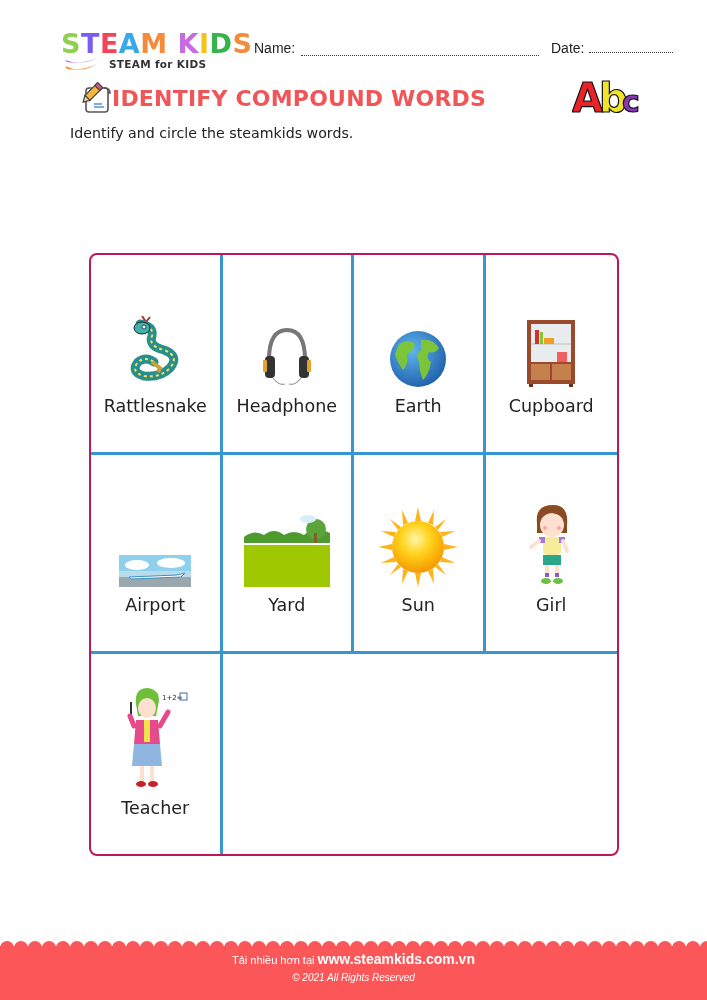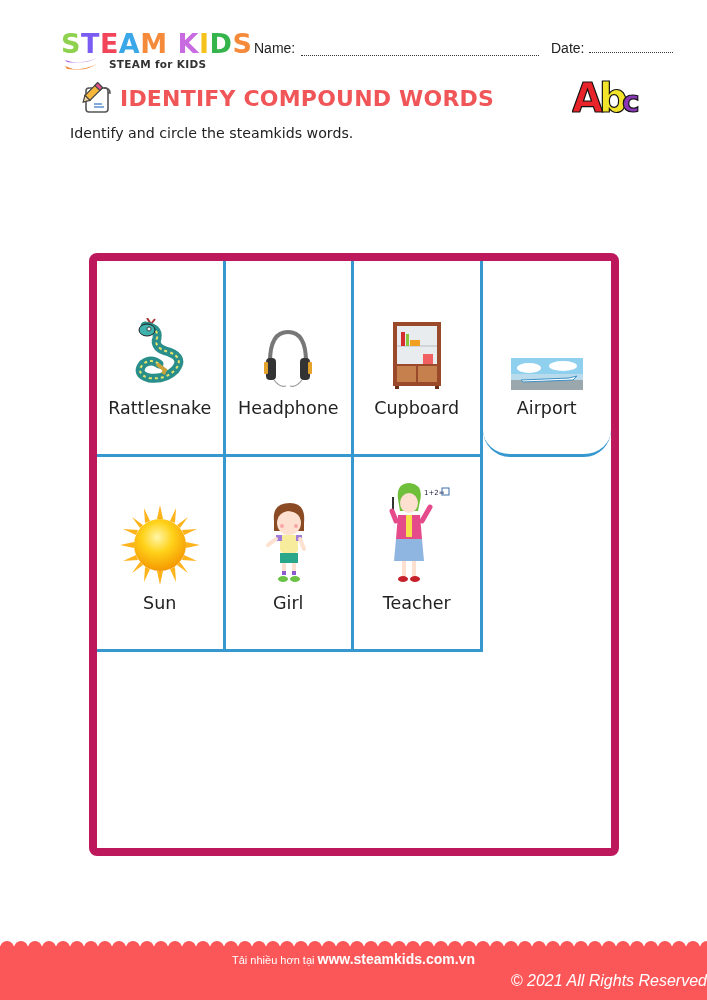--- a/index.html
+++ b/index.html
@@ -12,39 +12,39 @@
   .logo-main span { display: inline-block; }
   .logo-swoosh { position: absolute; left: 2px; top: 26px; width: 36px; height: 18px; }
   .logo-sub { position: absolute; left: 48px; top: 28px; font-size: 10.5px; font-weight: bold; color: #333; letter-spacing: 0.3px; white-space: nowrap; }
 
   .name-field { position: absolute; left: 254px; top: 40px; font-family: "Liberation Sans", sans-serif; font-size: 14px; color: #222; display: flex; align-items: flex-end; }
   .name-line { display: inline-block; width: 238px; border-bottom: 1px dotted #333; margin-left: 6px; height: 12px; }
   .date-field { position: absolute; left: 551px; top: 40px; font-family: Liberation Sans, sans-serif; font-size: 14px; color: #222; display: flex; align-items: baseline; }
   .date-line { display: inline-block; width: 84px; border-bottom: 1px dotted #333; margin-left: 5px; height: 12px; }
 
   .title-icon { position: absolute; left: 80px; top: 82px; width: 34px; height: 34px; }
-  .title { position: absolute; left: 120px; top: 86px; font-family: "DejaVu Sans", sans-serif; font-weight: bold; font-size: 22px; color: #f05558; letter-spacing: 0.2px; white-space: nowrap; }
+  .title { position: absolute; left: 112px; top: 86px; font-family: "DejaVu Sans", sans-serif; font-weight: bold; font-size: 22px; color: #f05558; letter-spacing: 0.2px; white-space: nowrap; }
   .abc-icon { position: absolute; left: 572px; top: 70px; width: 70px; height: 48px; }
 
   .instructions { position: absolute; left: 70px; top: 123px; width: 560px; font-family: "DejaVu Sans", sans-serif; font-size: 14.2px; line-height: 21px; color: #222; }
 
   
-  .grid { position: absolute; left: 89px; top: 253px; width: 530px; height: 603px; border: 8px solid #be185d; border-radius: 8px; display: grid; grid-template-columns: repeat(4, 1fr); grid-template-rows: repeat(3, 1fr); overflow: hidden; }
+  .grid { position: absolute; left: 89px; top: 253px; width: 530px; height: 603px; border: 2px solid #be185d; border-radius: 8px; display: grid; grid-template-columns: repeat(4, 1fr); grid-template-rows: repeat(3, 1fr); overflow: hidden; }
   .cell { position: relative; border-right: 3px solid #3798d0; border-bottom: 3px solid #3798d0; display: flex; flex-direction: column; align-items: center; justify-content: flex-end; padding-bottom: 36px; }
-  .cell:nth-child(4n) { border-right: none; border-radius: 27px; }
+  .cell:nth-child(4n) { border-right: none; }
   .cell:nth-child(n+9) { border-bottom: none; }
   .pic { width: 90px; height: 76px; display: flex; align-items: flex-end; justify-content: center; margin-bottom: 8px; }
   .word { font-family: "DejaVu Sans", sans-serif; font-size: 17.5px; color: #222; white-space: nowrap; }
 
   
   .footer { position: absolute; left: 0; top: 946px; width: 707px; height: 54px; background: #fb5759; }
   .scallops { position: absolute; left: 0; top: 938px; width: 707px; height: 12px; }
   .footer-line1 { position: absolute; top: 951px; width: 100%; text-align: center; color: #fff; font-family: "Liberation Sans", sans-serif; font-size: 11px; }
   .footer-line1 b { font-size: 14px; font-weight: bold; }
-  .footer-line2 { position: absolute; top: 972px; width: 100%; text-align: right; color: #fff; font-family: "Liberation Sans", sans-serif; font-size: 16px; font-style: italic; }
+  .footer-line2 { position: absolute; top: 972px; width: 100%; text-align: center; color: #fff; font-family: "Liberation Sans", sans-serif; font-size: 10px; font-style: italic; }
 </style>
 </head>
 <body>
 
 <div class="logo">
   <div class="logo-main">
     <span style="color:#8dd14e">S</span><span style="color:#7a5cf2">T</span><span style="color:#f2455a">E</span><span style="color:#3aa7e8">A</span><span style="color:#f58a3b">M</span><span style="width:10px"></span><span style="color:#c86ae0">K</span><span style="color:#f5c21b">I</span><span style="color:#34b44a">D</span><span style="color:#f58a3b">S</span>
   </div>
   <svg class="logo-swoosh" viewBox="0 0 36 18">
     <path d="M2 4 Q18 10 34 2 Q20 8 4 6 Z" fill="#b15fe0"></path>
@@ -107,20 +107,36 @@
         <rect x="4" y="30" width="10" height="22" rx="4" fill="#333"></rect>
         <rect x="38" y="30" width="10" height="22" rx="4" fill="#333"></rect>
         <rect x="2" y="34" width="4" height="12" rx="1" fill="#e3a22b"></rect>
         <rect x="46" y="34" width="4" height="12" rx="1" fill="#e3a22b"></rect>
         <path d="M12 52 Q18 60 24 58 M40 52 Q34 60 28 58" stroke="#999" stroke-width="1.2" fill="none"></path>
       </svg>
     </div>
     <div class="word">Headphone</div>
   </div>
 
+  <div class="cell">
+    <div class="pic">
+      <svg width="58" height="58" viewBox="0 0 58 58">
+        <defs>
+            <radialGradient id="gEarth" cx="0.4" cy="0.35" r="0.7">
+              <stop offset="0" stop-color="#5fb4ef"></stop>
+              <stop offset="1" stop-color="#1f5fa8"></stop>
+            </radialGradient>
+          </defs>
+        <circle cx="29" cy="29" r="28" fill="url(#gEarth)"></circle>
+        <path d="M10 14 Q20 8 26 14 Q24 22 18 24 Q20 34 14 40 Q8 32 6 24 Z" fill="#7cc43a"></path>
+        <path d="M32 10 Q44 8 50 18 Q46 24 40 22 Q36 28 42 32 Q40 44 34 50 Q30 40 30 32 Q26 24 32 20 Z" fill="#7cc43a"></path>
+      </svg>
+    </div>
+    <div class="word">Earth</div>
+  </div>
 
   <div class="cell">
     <div class="pic">
       <svg width="52" height="70" viewBox="0 0 52 70">
         <rect x="2" y="2" width="48" height="64" fill="#9a4a2a"></rect>
         <rect x="6" y="6" width="40" height="38" fill="#e8ecef"></rect>
         <line x1="6" y1="26" x2="46" y2="26" stroke="#c9ced3" stroke-width="1.5"></line>
         <rect x="10" y="12" width="4" height="14" fill="#d42e2e"></rect>
         <rect x="15" y="14" width="3" height="12" fill="#8ac43a"></rect>
         <rect x="19" y="20" width="10" height="6" fill="#f0a020"></rect>
@@ -142,20 +158,34 @@
         <ellipse cx="18" cy="10" rx="12" ry="5" fill="#fff"></ellipse>
         <ellipse cx="52" cy="8" rx="14" ry="5" fill="#fff"></ellipse>
         <rect x="0" y="16" width="72" height="6" fill="#b9dbeb"></rect>
         <rect x="0" y="22" width="72" height="10" fill="#9aa7ad"></rect>
         <path d="M10 22 L58 20 L66 18 L62 22 L12 24 Z" fill="#ffffff" stroke="#3a8fc6" stroke-width="1"></path>
       </svg>
     </div>
     <div class="word">Airport</div>
   </div>
 
+  <div class="cell">
+    <div class="pic">
+      <svg width="86" height="72" viewBox="0 0 86 72">
+        <rect x="0" y="16" width="86" height="14" fill="#ffffff"></rect>
+        <path d="M0 22 Q10 14 20 20 Q30 12 40 20 Q50 14 60 20 Q70 10 86 18 L86 28 L0 28 Z" fill="#4f9a2f"></path>
+        <circle cx="72" cy="14" r="10" fill="#5ba538"></circle>
+        <rect x="70" y="18" width="3" height="14" fill="#8b5a2b"></rect>
+        <ellipse cx="64" cy="4" rx="8" ry="4" fill="#d7eef8"></ellipse>
+        <rect x="0" y="28" width="86" height="3" fill="#fff"></rect>
+        <rect x="0" y="30" width="86" height="42" fill="#9fc800"></rect>
+      </svg>
+    </div>
+    <div class="word">Yard</div>
+  </div>
 
 
   <div class="cell">
     <div class="pic">
       <svg width="80" height="80" viewBox="0 0 80 80">
         <defs>
             <radialGradient id="gSun" cx="0.45" cy="0.35" r="0.65">
               <stop offset="0" stop-color="#fff6a8"></stop>
               <stop offset="0.45" stop-color="#ffd21a"></stop>
               <stop offset="1" stop-color="#f59800"></stop>

